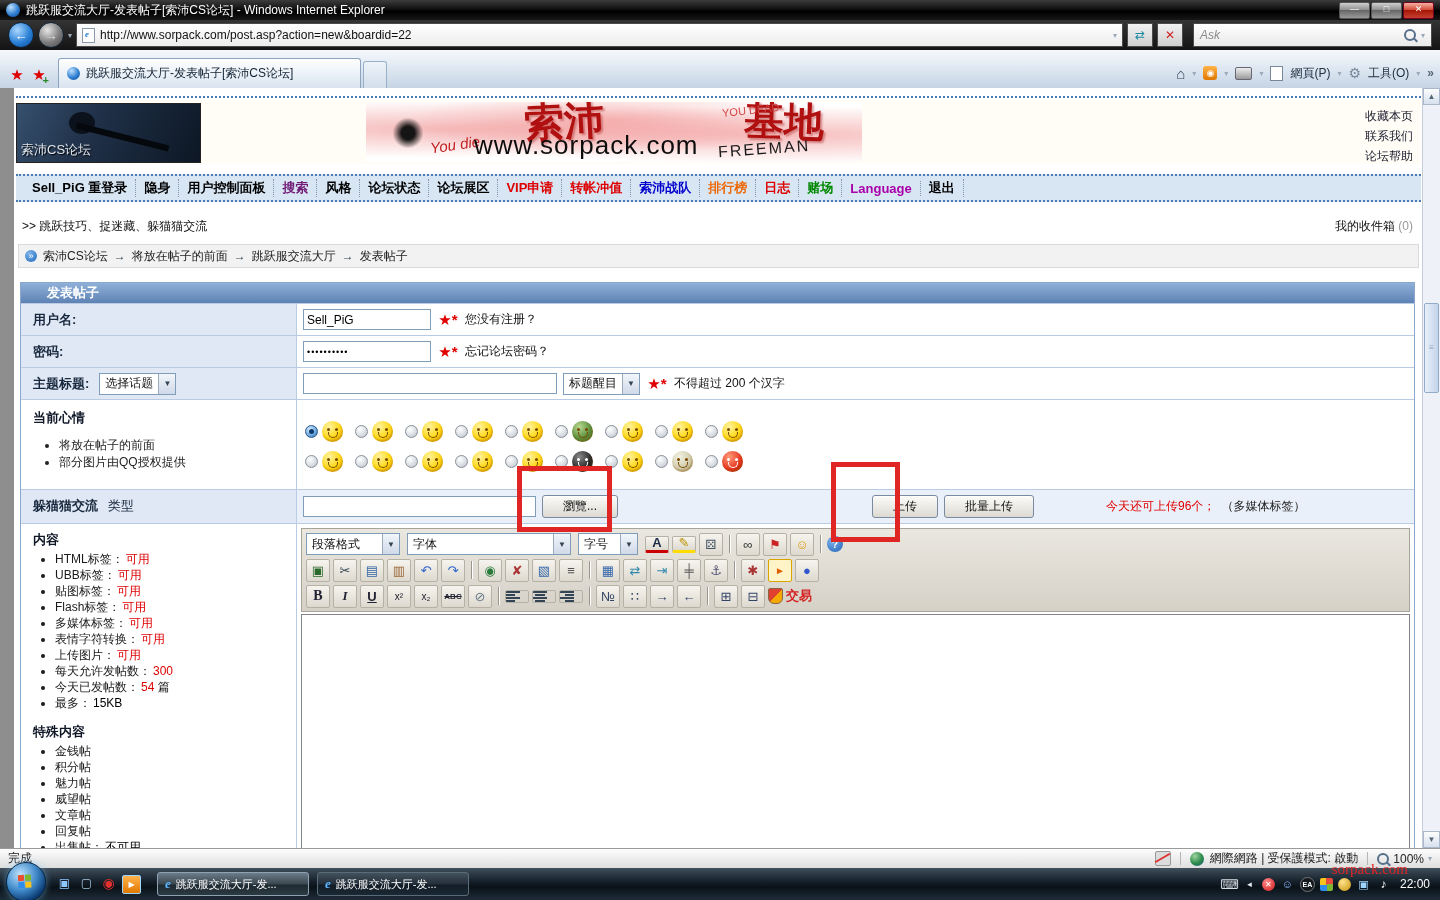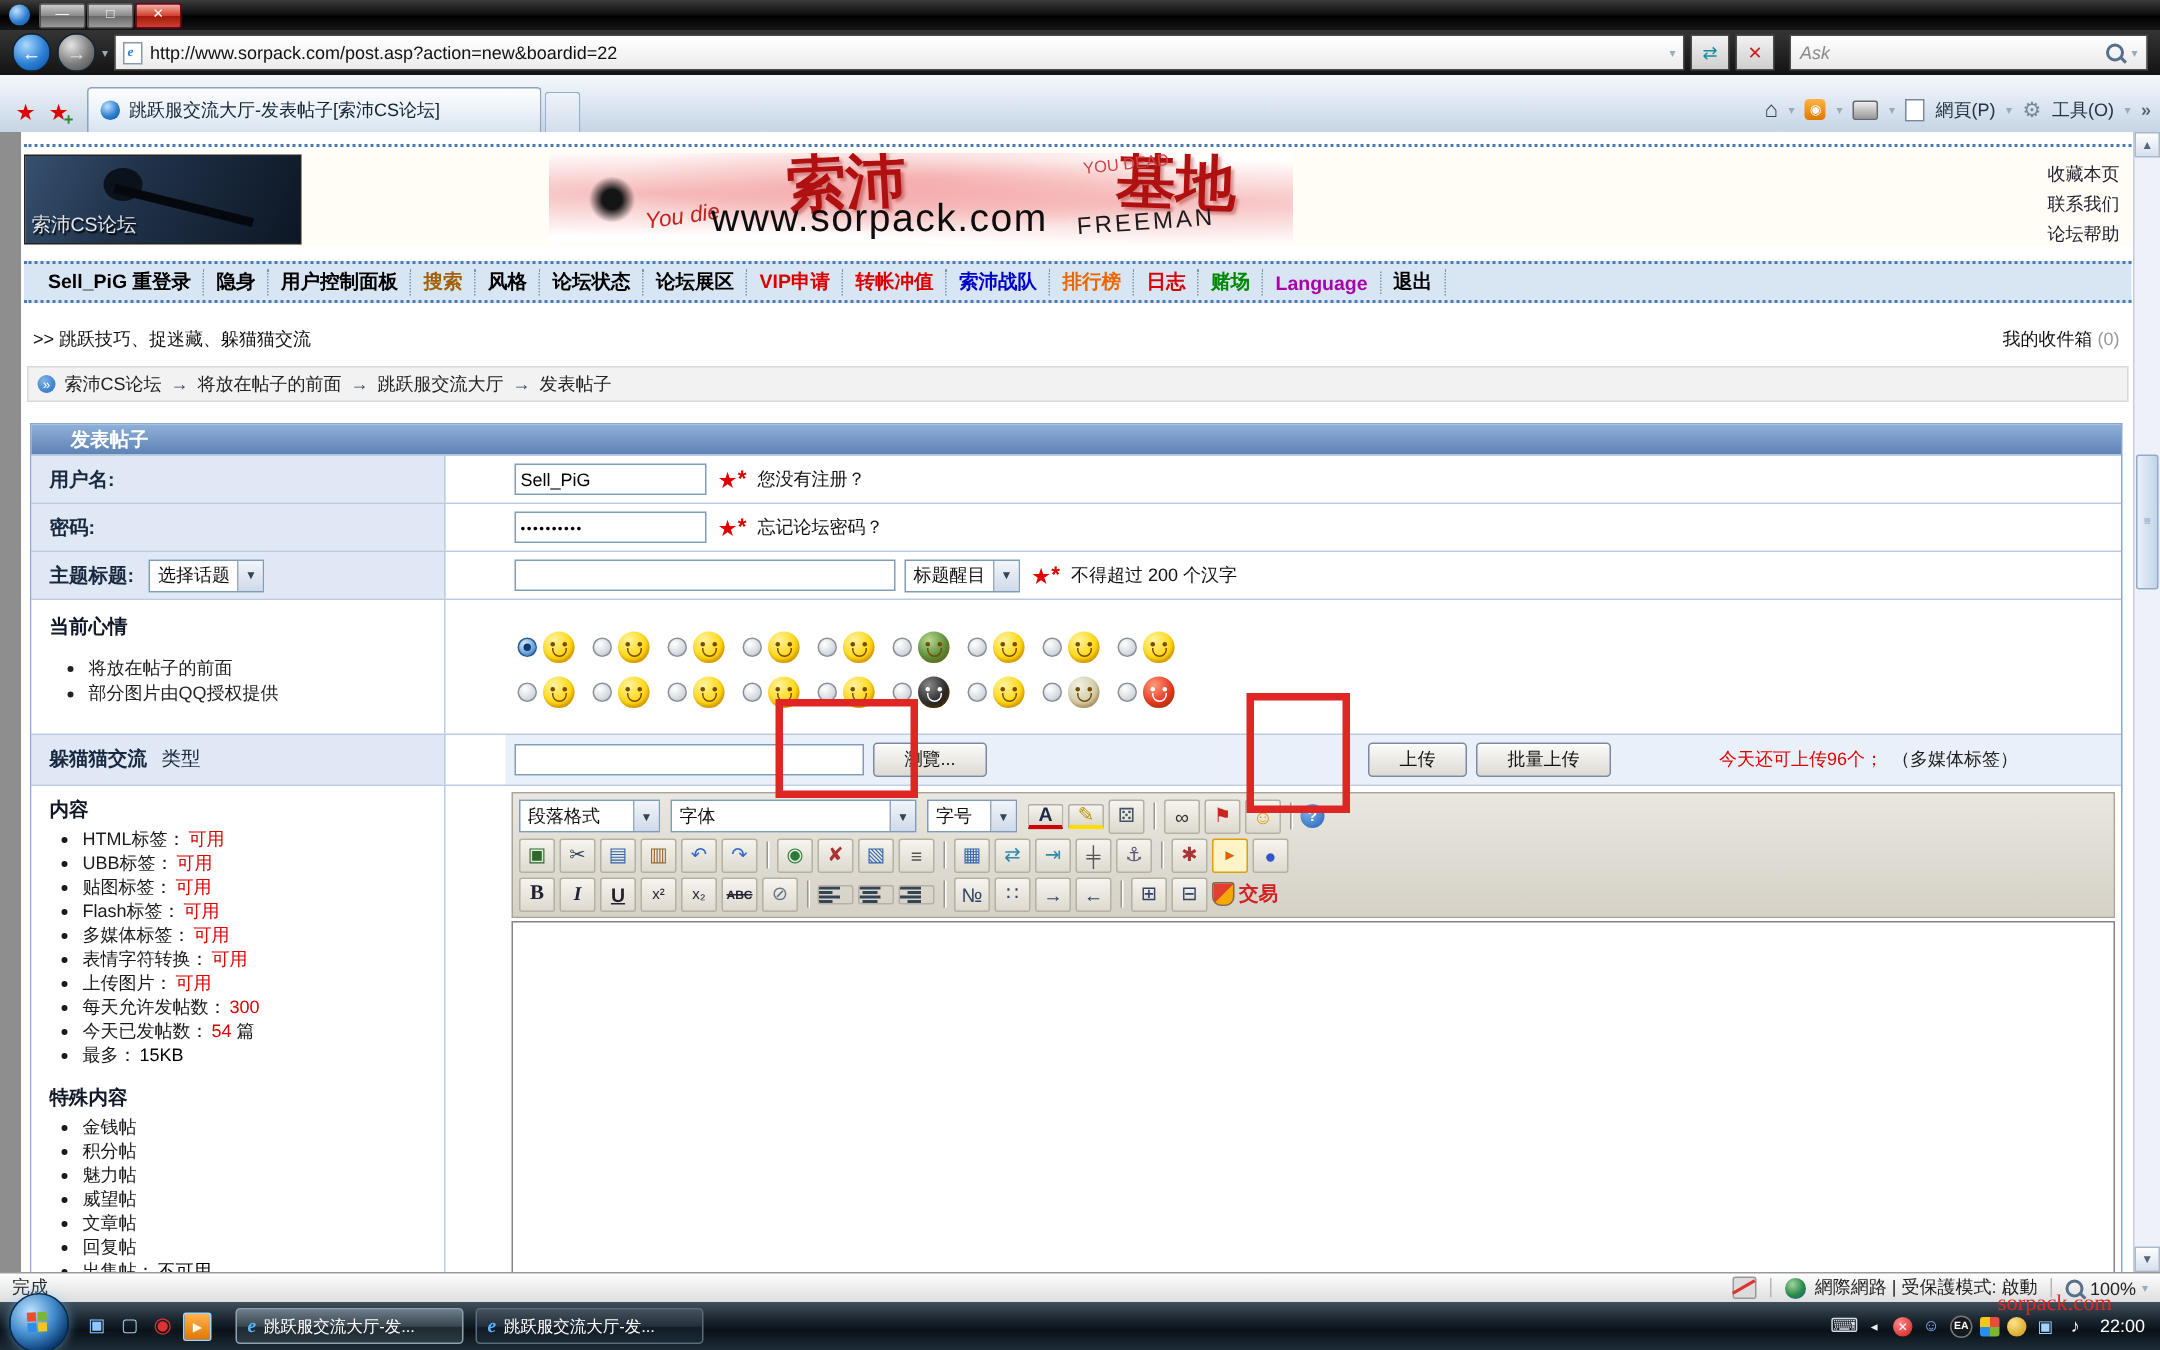--- a/index.html
+++ b/index.html
@@ -122,21 +122,21 @@
   .path-sep{margin:0 6px;color:#345;}
   
   .form{position:absolute;left:6px;right:8px;top:194px;bottom:-120px;border:1px solid #8aa8cc;background:#fff;
     display:flex;flex-direction:column;}
   .form-header{height:20px;background:linear-gradient(#8fb0d8,#5d82b4);color:#fff;font-weight:bold;
     font-size:13px;line-height:20px;padding-left:26px;}
   .frow{display:flex;border-top:1px solid #b9cce4;}
   .flabel{width:276px;box-sizing:border-box;background:#dfe8f4;border-right:1px solid #b9cce4;
     padding:7px 10px 0 12px;font-size:13px;font-weight:bold;color:#18283e;}
   .flabel.white{background:#fff;}
-  .ffield{flex:1;box-sizing:border-box;background:#fff;display:flex;align-items:center;gap:6px;padding:4px 6px;margin-left:40px;}
+  .ffield{flex:1;box-sizing:border-box;background:#fff;display:flex;align-items:center;gap:6px;padding:4px 6px;}
   .r31{height:31px;}
   .rmood{height:89px;}
   .rup{height:33px;}
   .rup .ffield{background:#e9f0f9;}
   .rup .flabel{background:#dfe8f4;}
   .rcontent{flex:1;align-items:stretch;}
   .ti{height:19px;border:1px solid #7f9db9;background:#fff;font-size:12px;padding:0 3px;box-sizing:content-box;}
   .w120{width:120px;}
   .w246{width:246px;}
   .w225{width:225px;}
@@ -278,20 +278,21 @@
   .watermark{position:absolute;top:861px;right:32px;color:#e02525;font-size:15px;z-index:60;
     font-family:"Liberation Serif",serif;}
 </style>
 </head>
 <body>
 
 <div class="screen" id="screen">
 
   <div class="titlebar">
     <span class="ie-logo"></span>
+    <span class="title-text">跳跃服交流大厅-发表帖子[索沛CS论坛] - Windows Internet Explorer</span>
     <span class="win-btns">
       <span class="wb">—</span>
       <span class="wb">□</span>
       <span class="wb close">✕</span>
     </span>
   </div>
 
   <div class="addrbar">
     <span class="navball back"></span>
     <span class="navball fwd"></span>
@@ -357,21 +358,21 @@
             <div class="blink">收藏本页</div>
             <div class="blink">联系我们</div>
             <div class="blink">论坛帮助</div>
           </div>
       </div>
 
       <div class="navbar">
           <span class="nav-link" style="color: rgb(0, 0, 0);">Sell_PiG 重登录</span>
           <span class="nav-link" style="color: rgb(0, 0, 0);">隐身</span>
           <span class="nav-link" style="color: rgb(0, 0, 0);">用户控制面板</span>
-          <span class="nav-link" style="color: #a16207;">搜索</span>
+          <span class="nav-link" style="color: #701a75;">搜索</span>
           <span class="nav-link" style="color: rgb(0, 0, 0);">风格</span>
           <span class="nav-link" style="color: rgb(0, 0, 0);">论坛状态</span>
           <span class="nav-link" style="color: rgb(0, 0, 0);">论坛展区</span>
           <span class="nav-link" style="color: rgb(221, 0, 0);">VIP申请</span>
           <span class="nav-link" style="color: rgb(221, 0, 0);">转帐冲值</span>
           <span class="nav-link" style="color: rgb(0, 0, 204);">索沛战队</span>
           <span class="nav-link" style="color: rgb(238, 102, 0);">排行榜</span>
           <span class="nav-link" style="color: rgb(221, 0, 0);">日志</span>
           <span class="nav-link" style="color: rgb(0, 136, 0);">赌场</span>
           <span class="nav-link" style="color: rgb(170, 0, 170);">Language</span>

